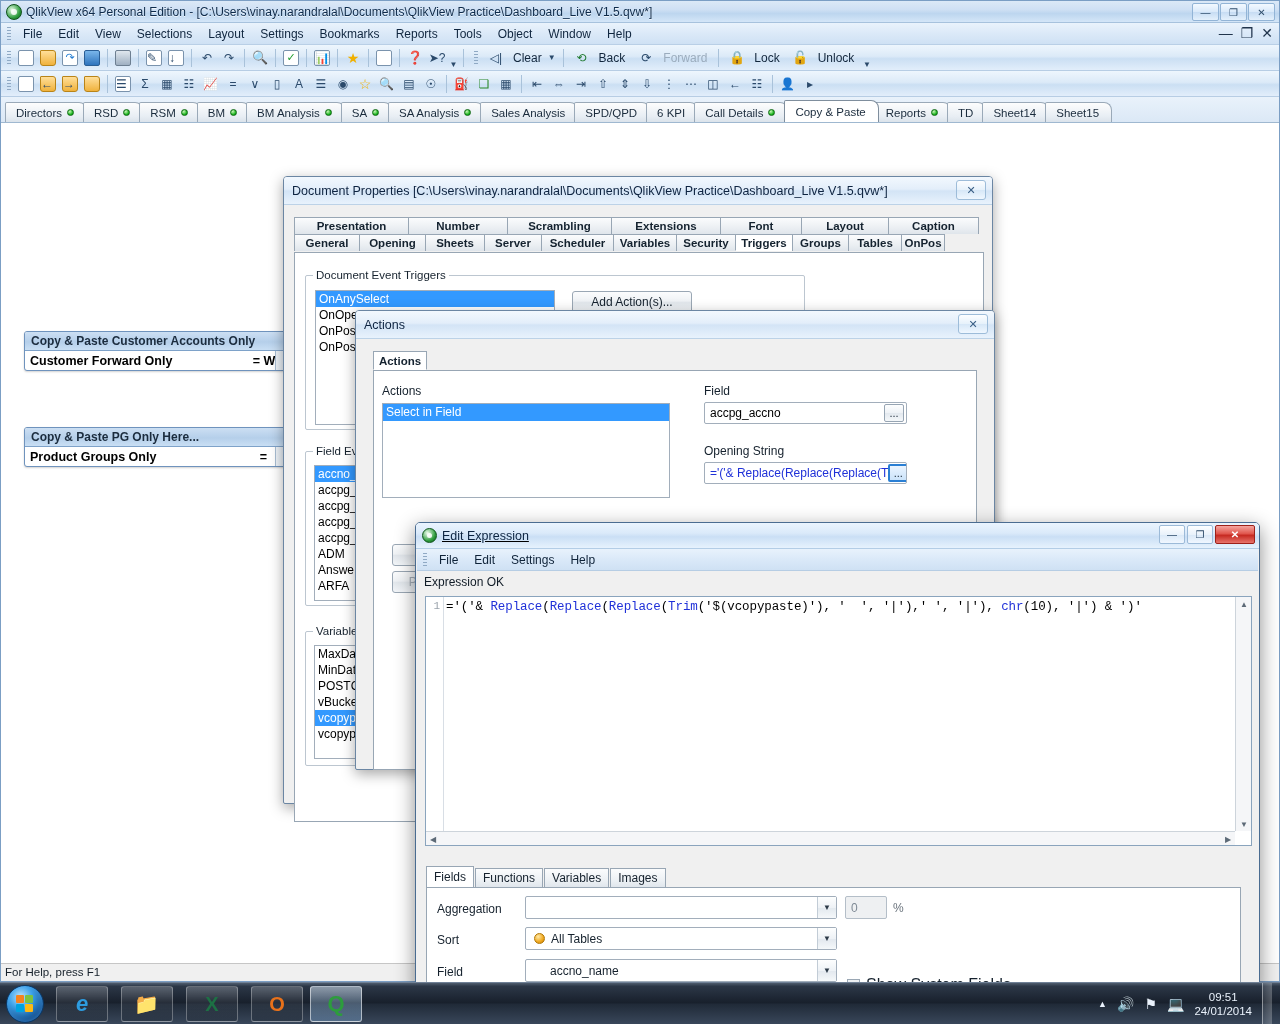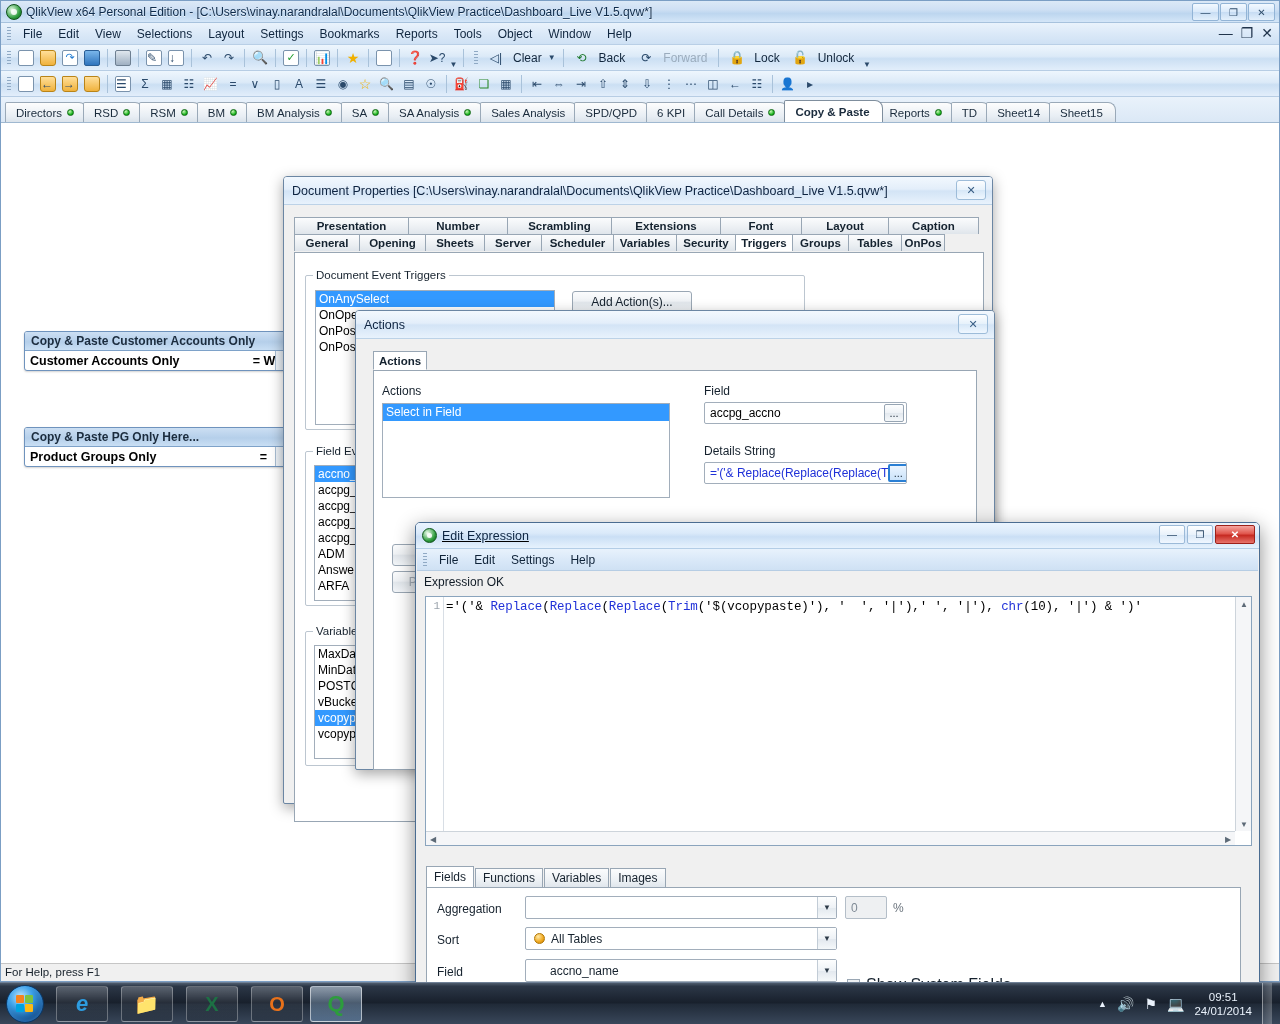--- a/index.html
+++ b/index.html
@@ -116,21 +116,21 @@
   .tab {
     height: 20px; margin-right: -4px; padding: 0 12px 0 10px;
     background: linear-gradient(to bottom, #fdfdfd, #e8eef4 70%, #dbe3eb);
     border: 1px solid #9aa9b8; border-bottom: none;
     border-radius: 2px 8px 0 0;
     display: flex; align-items: center; gap: 5px;
     font-size: 11.5px; color: #1a2b3c; white-space: nowrap;
     position: relative;
   }
   .tab.active {
-    background: #ffffff; font-weight: bold; z-index: 5; height: 22px;
+    background: #ffffff; font-weight: normal; z-index: 5; height: 22px;
     border-color: #7f8e9d;
   }
   .dot-green {
     width: 7px; height: 7px; border-radius: 50%;
     background: radial-gradient(circle at 35% 30%, #c8f5b6, #19b41d 65%, #0b7a10);
     border: 1px solid #0d6a11; flex: none;
   }
 
   
   .canvas {
@@ -644,21 +644,21 @@
     <div class="tab">
         <span>Sheet15</span>
       </div>
   </div>
 
   <div class="canvas">
 
     <div class="sheetobj" style="left:23px; top:208px; width:266px; height:40px;">
       <div class="so-caption">Copy &amp; Paste Customer Accounts Only</div>
       <div class="so-row">
-        <span>Customer Accounts Only</span>
+        <span>Customer Forward Only</span>
         <span>= WO</span>
       </div>
       <div class="so-scroll"></div>
     </div>
 
     <div class="sheetobj" style="left:23px; top:304px; width:266px; height:40px;">
       <div class="so-caption">Copy &amp; Paste PG Only Here...</div>
       <div class="so-row">
         <span>Product Groups Only</span>
         <span style="padding-right:18px">=</span>
@@ -767,21 +767,21 @@
       <div class="listbox" style="left:8px; top:32px; width:288px; height:95px;">
         <div class="lb-item sel" style="height:17px;line-height:17px">Select in Field</div>
       </div>
 
       <div class="lbl" style="left:330px; top:13px;">Field</div>
       <div class="textbox" style="left:330px; top:31px; width:203px;">
         <span>accpg_accno</span>
         <span class="ellipsis-btn">...</span>
       </div>
 
-      <div class="lbl" style="left:330px; top:73px;">Details String</div>
+      <div class="lbl" style="left:330px; top:73px;">Opening String</div>
       <div class="textbox" style="left:330px; top:91px; width:203px; color:#2031d8;">
         <span>='('&amp; Replace(Replace(Replace(T</span>
         <span class="ellipsis-btn focus">...</span>
       </div>
 
       <div class="btn" style="left:18px; top:173px; width:75px;">Add</div>
       <div class="btn" style="left:105px; top:173px; width:75px;">Delete</div>
       <div class="btn disabled" style="left:18px; top:200px; width:52px;">Pro</div>
 
     </div>

